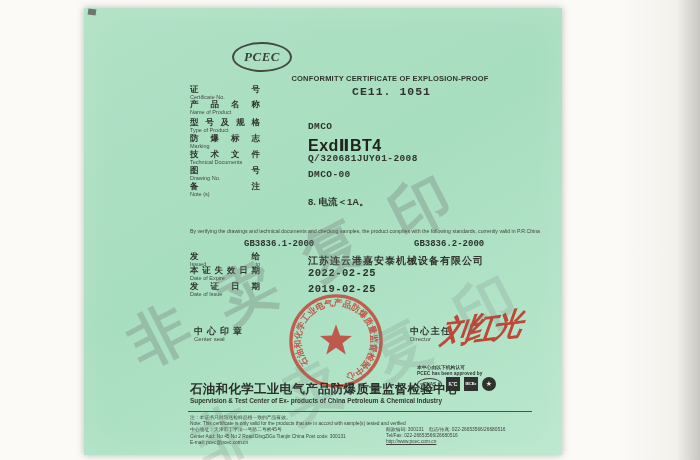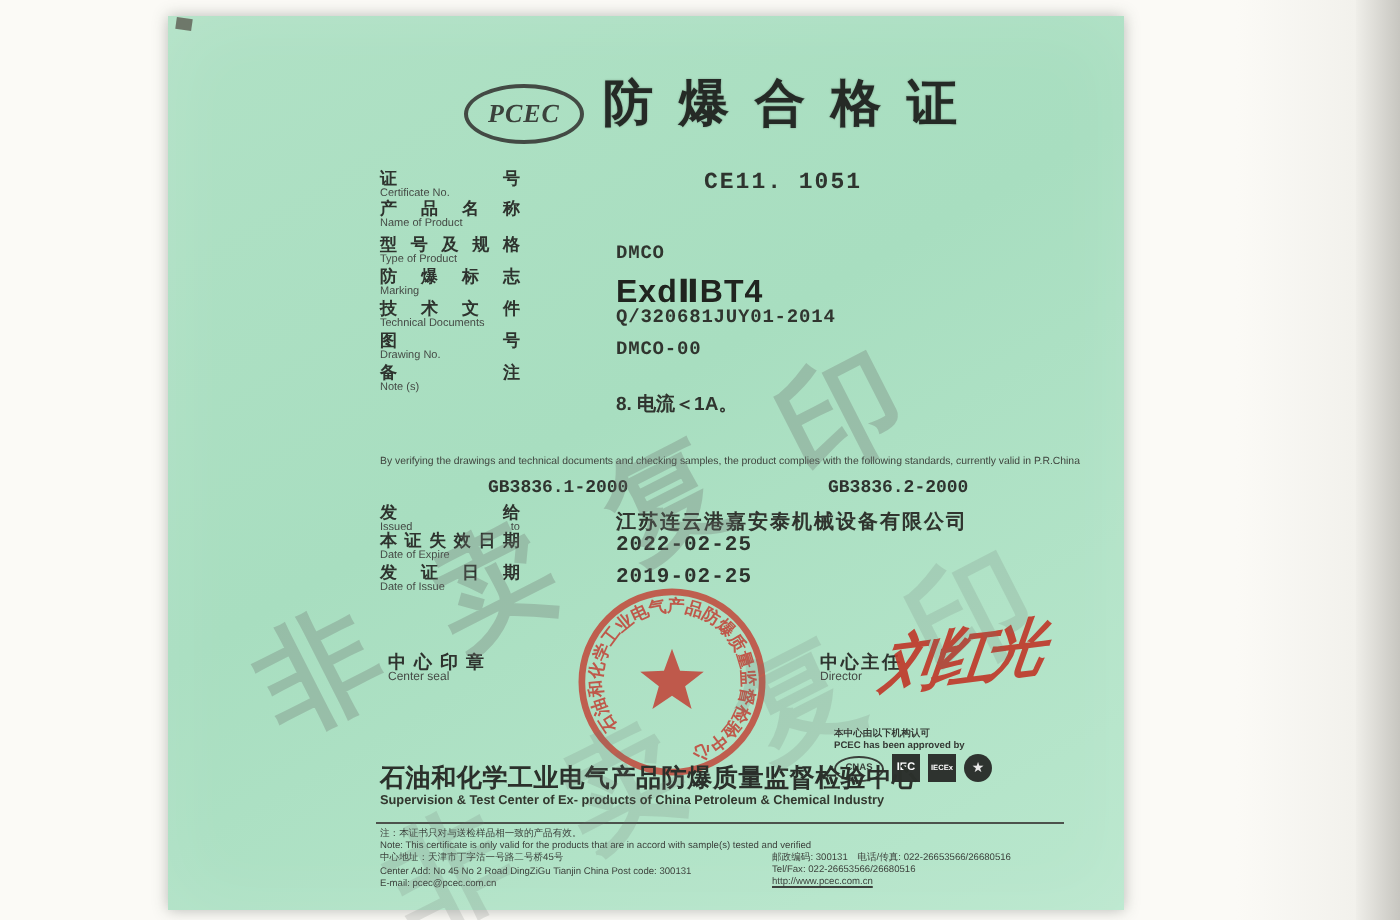--- a/index.html
+++ b/index.html
@@ -105,21 +105,21 @@
 <body>
 
 <div class="photo">
   <div class="right-soft"></div>
   <div class="right-strip"></div>
 
   <div class="paper">
     <div class="corner-mark"></div>
 
     <div class="abs pcec-logo">PCEC</div>
-    <div class="abs cert-title">防爆合格证</div>
+    <div class="abs cert-subtitle">CONFORMITY CERTIFICATE OF EXPLOSION-PROOF</div>
     <div class="abs flabel certno-label">
       <div class="zh">证号</div>
       <div class="en">Certificate No.</div>
     </div>
     <div class="abs certno-value">CE11. 1051</div>
 
     <div class="abs flabel" style="top:92px">
       <div class="zh">产品名称</div>
       <div class="en">Name of Product</div>
     </div>
@@ -133,21 +133,21 @@
     <div class="abs flabel" style="top:126px">
       <div class="zh">防爆标志</div>
       <div class="en">Marking</div>
     </div>
     <div class="abs fval marking" style="top:128px">ExdⅡBT4</div>
 
     <div class="abs flabel" style="top:142px">
       <div class="zh">技术文件</div>
       <div class="en">Technical Documents</div>
     </div>
-    <div class="abs fval mono" style="top:145px">Q/320681JUY01-2014</div>
+    <div class="abs fval mono" style="top:145px">Q/320681JUY01-2008</div>
 
     <div class="abs flabel" style="top:158px">
       <div class="zh">图号</div>
       <div class="en">Drawing No.</div>
     </div>
     <div class="abs fval mono" style="top:161px">DMCO-00</div>
 
     <div class="abs flabel" style="top:174px">
       <div class="zh">备注</div>
       <div class="en">Note (s)</div>

